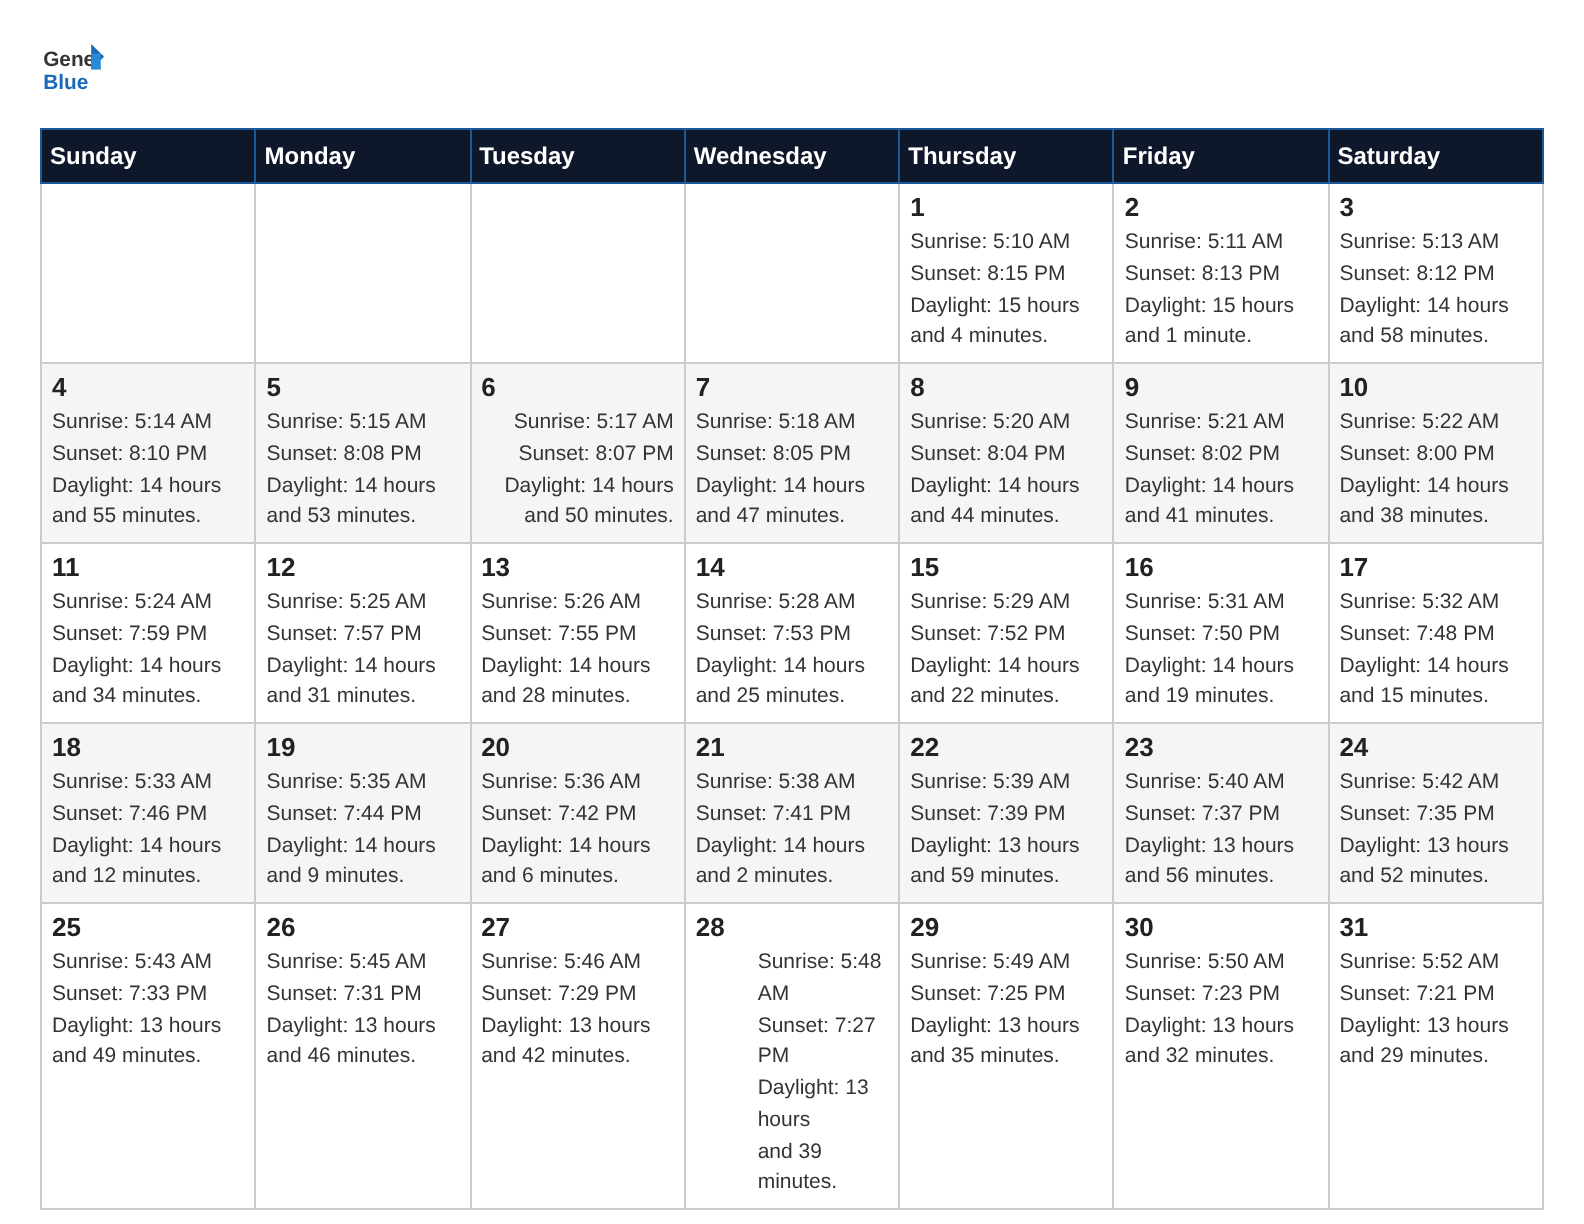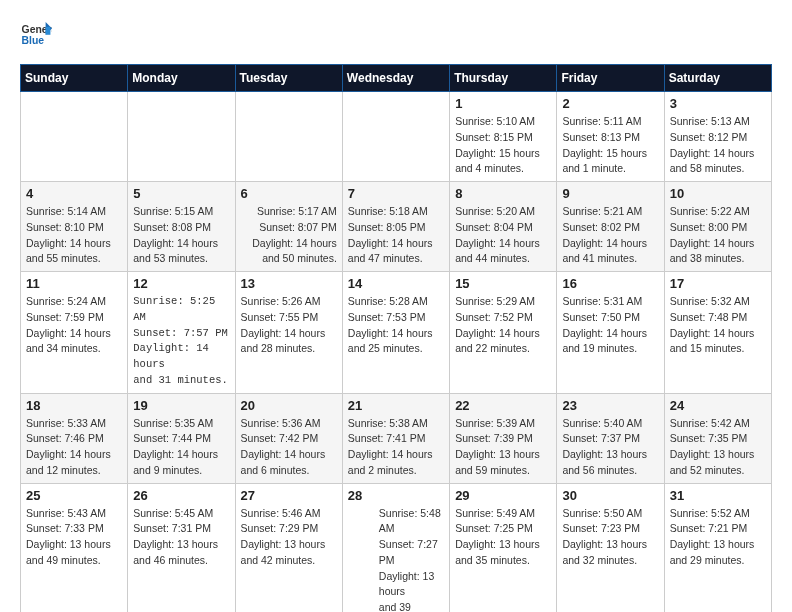--- a/index.html
+++ b/index.html
@@ -184,21 +184,21 @@
       <tr>
         <td>
           <div class="day-number">11</div>
           <div class="day-info" style="white-space: pre-line;">Sunrise: 5:24 AM
 Sunset: 7:59 PM
 Daylight: 14 hours
 and 34 minutes.</div>
         </td>
         <td>
           <div class="day-number">12</div>
-          <div class="day-info" style="white-space: pre-line; font-family: Liberation Mono, monospace;">Sunrise: 5:25 AM
+          <div class="day-info" style="white-space: pre-line;">Sunrise: 5:25 AM
 Sunset: 7:57 PM
 Daylight: 14 hours
 and 31 minutes.</div>
         </td>
         <td>
           <div class="day-number">13</div>
           <div class="day-info" style="white-space: pre-line;">Sunrise: 5:26 AM
 Sunset: 7:55 PM
 Daylight: 14 hours
 and 28 minutes.</div>

